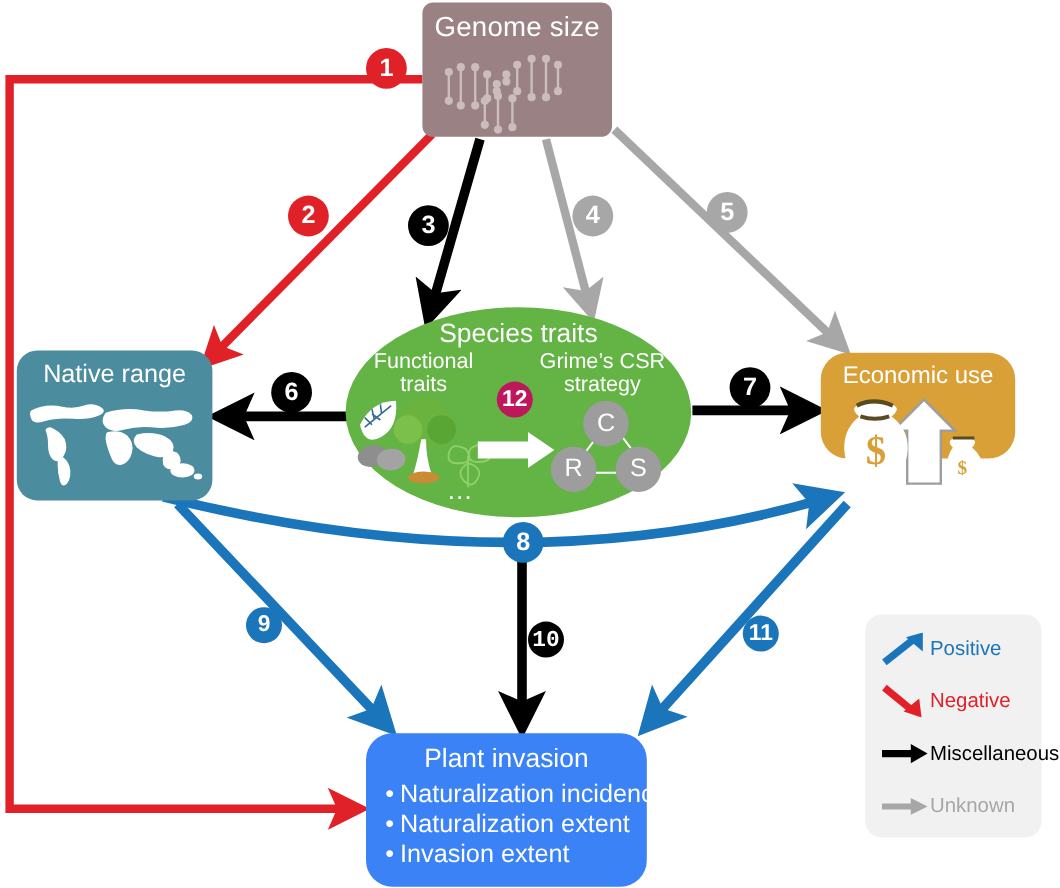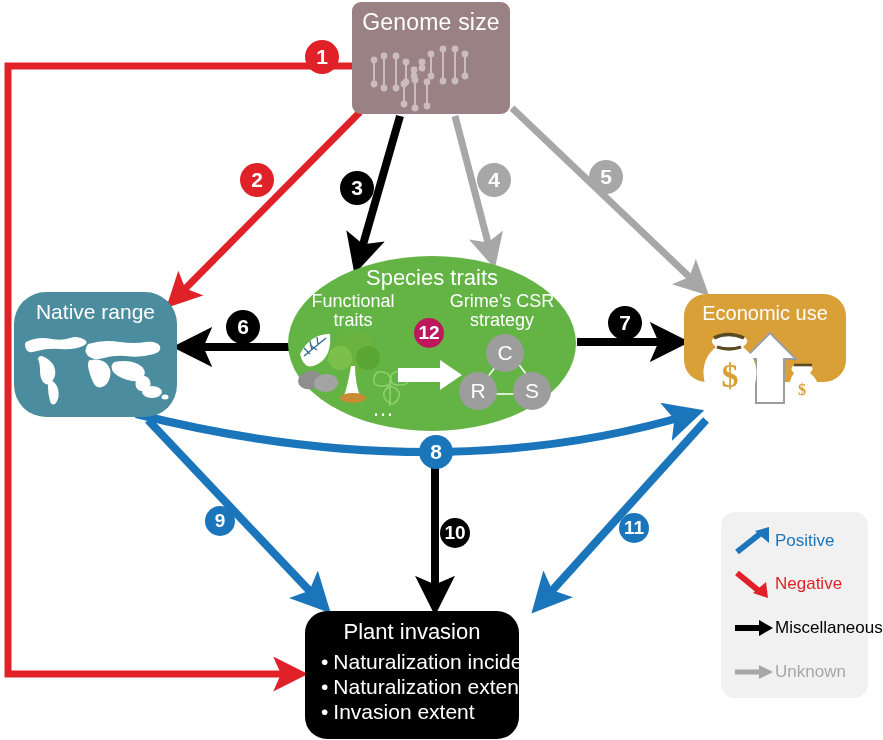--- a/index.html
+++ b/index.html
@@ -36,21 +36,21 @@
   #node-genome .title {
     text-align: center;
     font-size: 23px;
     padding-top: 7px;
     letter-spacing: .2px;
   }
   
   #node-native {
     left: 14px; top: 292px; width: 163px; height: 125px;
     background: #4b8c9e;
-    border-radius: 32px;
+    border-radius: 17px;
   }
   #node-native .title {
     text-align: center;
     font-size: 21px;
     padding-top: 8px;
   }
   
   #node-traits {
     left: 288px; top: 256px; width: 288px; height: 175px;
     background: #63b345;
@@ -76,22 +76,22 @@
     background: #d9a038;
     border-radius: 22px;
   }
   #node-econ .title {
     text-align: center;
     font-size: 20px;
     padding-top: 8px;
   }
   
   #node-invasion {
-    left: 305px; top: 611px; width: 214px; height: 128px;
-    background: #000000;
+    left: 305px; top: 611px; width: 234px; height: 128px;
+    background: #3b82f6;
     border-radius: 22px;
   }
   #node-invasion .title {
     text-align: center;
     font-size: 22px;
     padding-top: 8px;
   }
   #node-invasion ul {
     list-style: none;
     margin: 4px 0 0 0;
@@ -361,21 +361,21 @@
 
   <div class="badge sz-lg b-red" style="left:305px; top:40px;">1</div>
   <div class="badge sz-lg b-red" style="left:240px; top:163px;">2</div>
   <div class="badge sz-lg b-black" style="left:340px; top:171px;">3</div>
   <div class="badge sz-lg b-gray" style="left:477px; top:163px;">4</div>
   <div class="badge sz-lg b-gray" style="left:589px; top:160px;">5</div>
   <div class="badge sz-lg b-black" style="left:226px; top:310px;">6</div>
   <div class="badge sz-lg b-black" style="left:608px; top:306px;">7</div>
   <div class="badge sz-lg b-blue" style="left:419px; top:435px;">8</div>
   <div class="badge sz-md b-blue" style="left:205px; top:506px;">9</div>
-  <div class="badge sz-md b-black" style="left:440px; top:518px;">10</div>
+  <div class="badge sz-md b-black" style="left:440px; top:518px;font-family:Liberation Mono, monospace;">10</div>
   <div class="badge sz-md b-blue" style="left:619px; top:513px;">11</div>
   <div class="badge sz-md b-brown" style="left:414px; top:318px;">12</div>
 
   <div id="legend">
 
     <div class="legend-row" id="lg-0">
       <svg class="lg-ico" viewBox="0 0 42 28">
         <path d="M4,25 L28,6" stroke="#1a75bb" stroke-width="6" fill="none"></path>
         <path d="M36,0 L36,16 L22,4 Z" fill="#1a75bb"></path>
       </svg>

